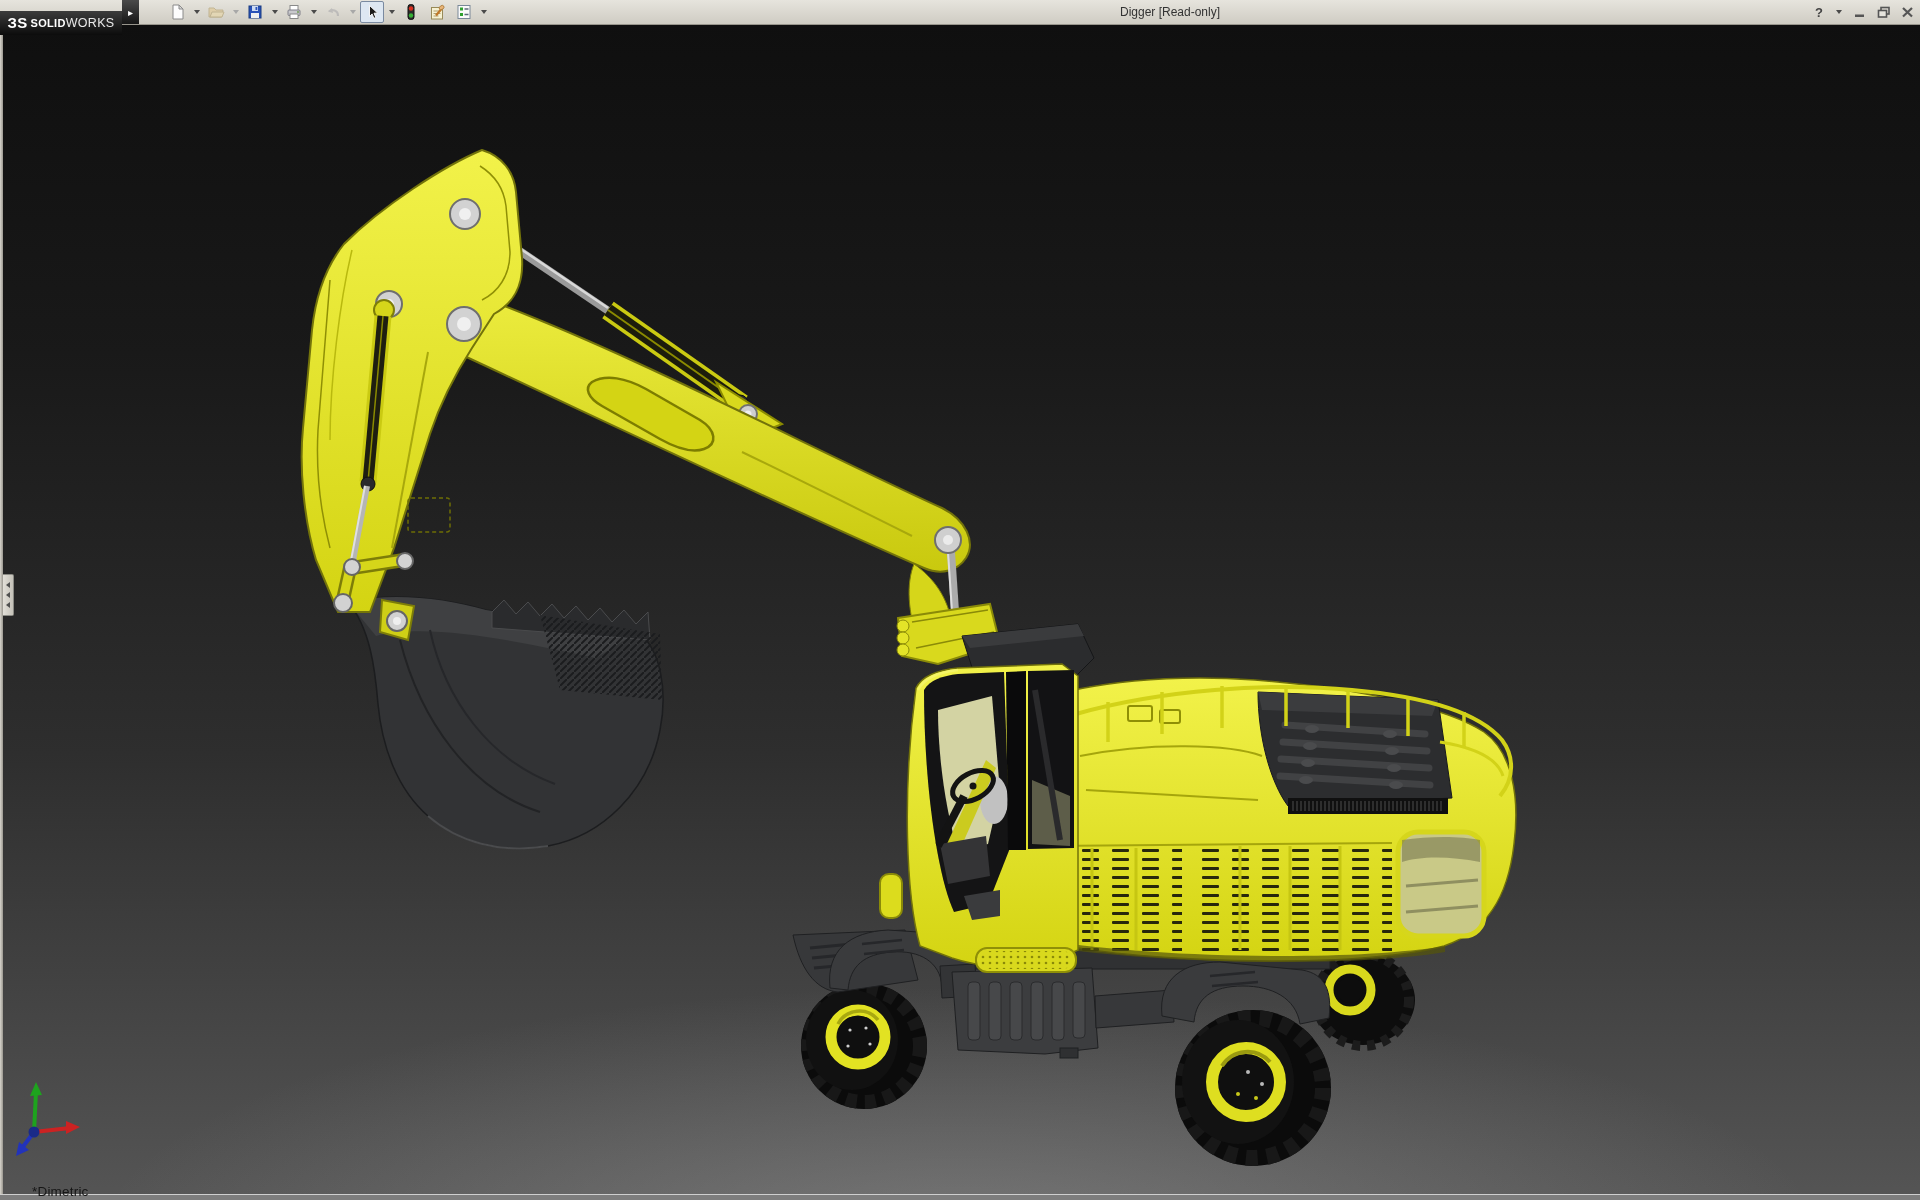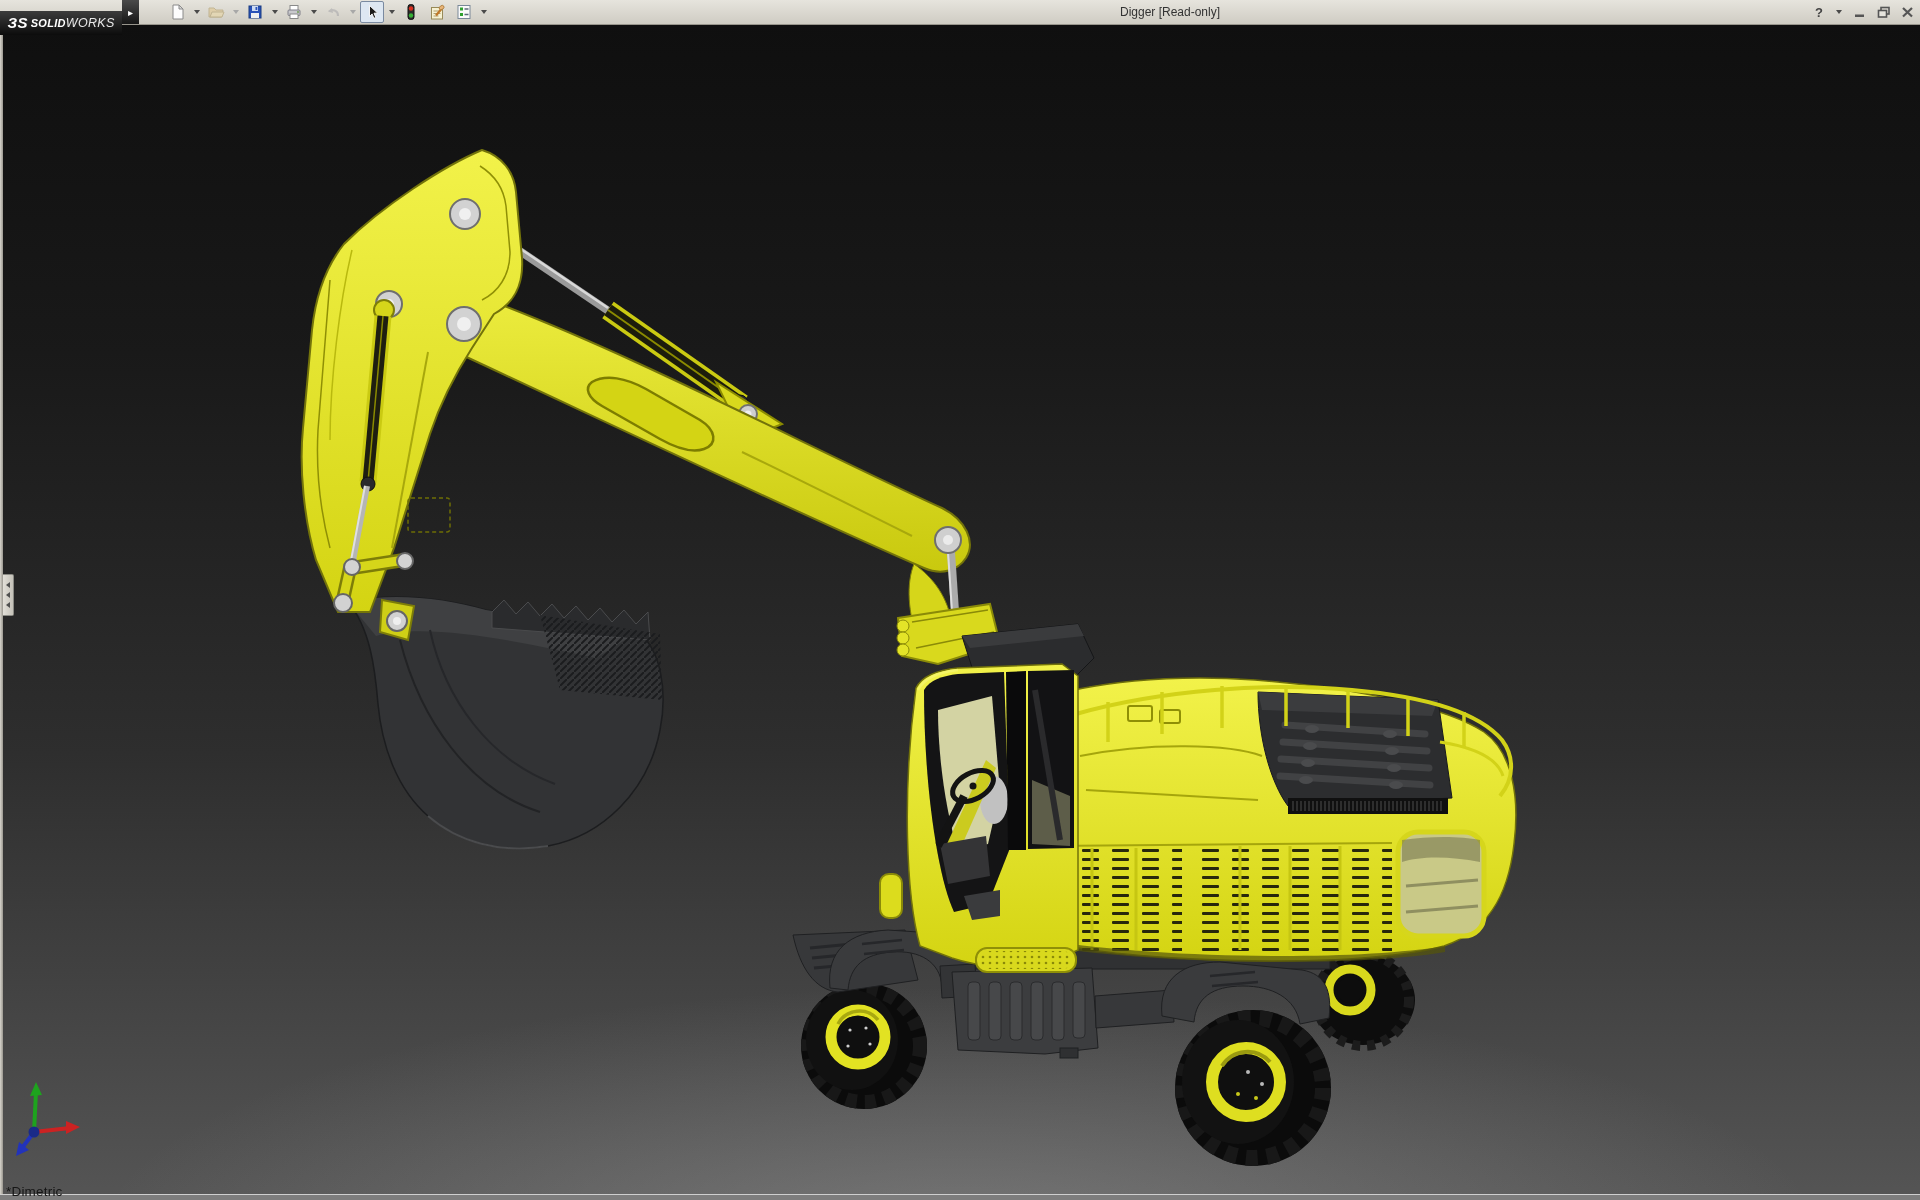--- a/index.html
+++ b/index.html
@@ -5,21 +5,21 @@
   html,body{margin:0;padding:0;width:1920px;height:1200px;overflow:hidden;
     font-family:"Liberation Sans",sans-serif;background:#4e4e4e;}
   .app{position:absolute;inset:0;}
 
   
   .titlebar{position:absolute;top:0;left:0;right:0;height:24px;
     background:linear-gradient(#e6e4dd,#cfccc3);border-bottom:1px solid #98958c;
     display:flex;align-items:center;z-index:50;}
   .logo{height:24px;width:122px;background:linear-gradient(#3c3c3c,#0c0c0c);
     display:flex;align-items:center;justify-content:center;color:#fff;
-    font-style:italic;letter-spacing:.3px;white-space:nowrap;margin-top:21px;}
+    letter-spacing:.3px;white-space:nowrap;margin-top:21px;}
   .logo .mark{font-weight:bold;font-size:15px;margin-right:3px;}
   .logo .b{font-weight:bold;font-size:11px;}
   .logo .l{font-weight:normal;font-size:12.5px;color:#e8e8e8;}
   .logo-arrow{height:24px;width:17px;background:linear-gradient(#4a4a4a,#161616);
     color:#fff;font-size:10px;display:flex;align-items:center;justify-content:center;cursor:pointer;}
   .tb-items{display:flex;align-items:center;margin-left:26px;gap:2px;}
   .tb-btn{display:flex;align-items:center;padding:1px 2px;border:1px solid transparent;border-radius:2px;}
   .tb-btn.pressed{background:#dde7f2;border:1px solid #7a8aa0;}
   .tb-btn svg{display:block;}
   .dd{width:0;height:0;border-left:3.5px solid transparent;border-right:3.5px solid transparent;
@@ -55,21 +55,21 @@
   .side-tab{position:absolute;left:3px;top:574px;width:10px;height:40px;
     background:linear-gradient(90deg,#e2dfd8,#c4c1b8);border:1px solid #8a8a84;border-left:none;
     border-radius:0 2px 2px 0;display:flex;flex-direction:column;align-items:center;
     justify-content:center;gap:4px;z-index:25;}
   .tri-l{width:0;height:0;border-top:3.5px solid transparent;border-bottom:3.5px solid transparent;
     border-right:4.5px solid #4f4f4f;}
 
   
   .model-svg{position:absolute;top:24px;left:0;width:1920px;height:1176px;z-index:5;}
   .triad{position:absolute;left:6px;top:1074px;z-index:10;}
-  .status{position:absolute;left:6px;top:1184px;height:15px;overflow:hidden;
+  .status{position:absolute;left:32px;top:1184px;height:15px;overflow:hidden;
     font-size:13.5px;color:#161616;z-index:21;letter-spacing:.2px;}
 </style>
 </head>
 <body>
 
 <div class="app">
 
   <div class="titlebar">
     <div class="logo">
       <span class="mark">ЗS</span>

